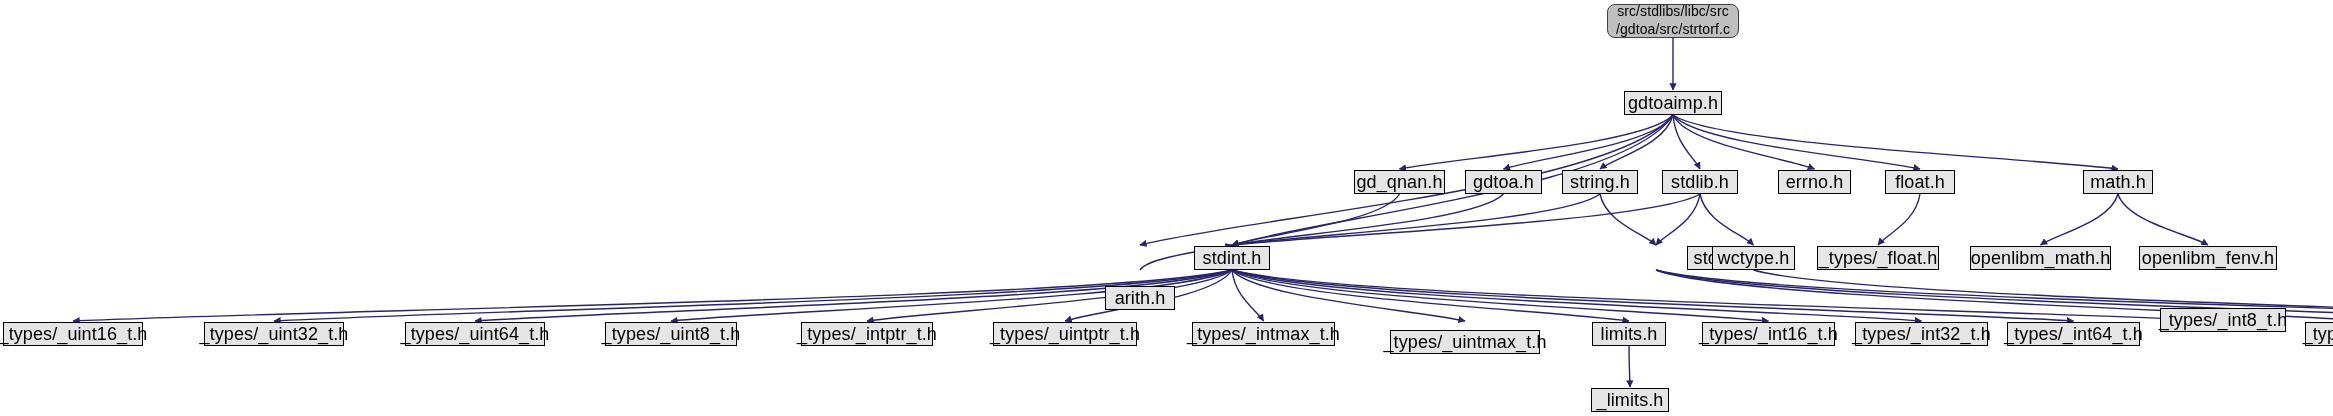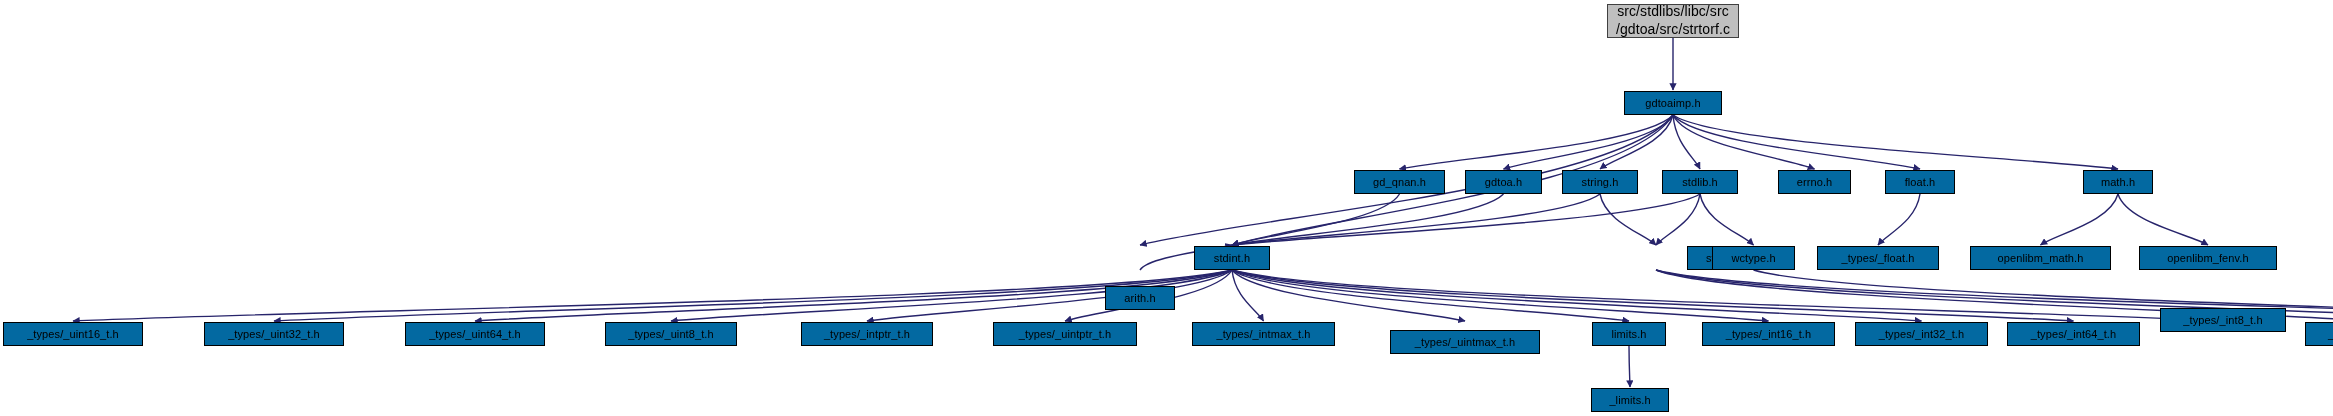--- a/index.html
+++ b/index.html
@@ -20,23 +20,23 @@
     left: 0;
     top: 0;
     width: 2333px;
     height: 416px;
     pointer-events: none;
   }
   .node {
     position: absolute;
     box-sizing: border-box;
     border: 1px solid #000000;
-    background: #0369a1;
+    background: #e5e5e5;
     color: #000000;
-    font-size: 11px;
+    font-size: 18px;
     line-height: 1.12;
     display: flex;
     align-items: center;
     justify-content: center;
     text-align: center;
     white-space: pre;
     letter-spacing: 0.1px;
     z-index: 2;
   }
   .node.root {
@@ -89,21 +89,21 @@
       <path d="M1232,270 C1215.3,298.05 1101.74,309.78 1065,321" fill="none" stroke="#27246b" stroke-width="1.4" marker-end="url(#arrow)"></path>
       <path d="M1232,270 C1235.15,298.05 1256.57,309.78 1263.5,321" fill="none" stroke="#27246b" stroke-width="1.4" marker-end="url(#arrow)"></path>
       <path d="M1232,270 C1255.3,298.05 1413.74,309.78 1465,321" fill="none" stroke="#27246b" stroke-width="1.4" marker-end="url(#arrow)"></path>
       <path d="M1232,270 C1271.7,298.05 1541.66,309.78 1629,321" fill="none" stroke="#27246b" stroke-width="1.4" marker-end="url(#arrow)"></path>
       <path d="M1232,270 C1285.65,298.05 1650.47,309.78 1768.5,321" fill="none" stroke="#27246b" stroke-width="1.4" marker-end="url(#arrow)"></path>
       <path d="M1232,270 C1300.95,298.05 1769.81,309.78 1921.5,321" fill="none" stroke="#27246b" stroke-width="1.4" marker-end="url(#arrow)"></path>
       <path d="M1232,270 C1316.15,298.05 1888.37,309.78 2073.5,321" fill="none" stroke="#27246b" stroke-width="1.4" marker-end="url(#arrow)"></path>
       <path d="M1232,270 C1331.1,298.05 2004.98,309.78 2223,321" fill="none" stroke="#27246b" stroke-width="1.4" marker-end="url(#arrow)"></path>
       <path d="M1629,346 C1629.1,368.55 1629.78,377.98 1630,387" fill="none" stroke="#27246b" stroke-width="1.4" marker-end="url(#arrow)"></path>
     </svg>
-<div class="node root" style="left: 1607px; top: 4px; width: 132px; height: 34px;">src/stdlibs/libc/src
+<div class="node root" style="left: 1607px; top: 4px; width: 132px; height: 34px; border-radius: 8px;">src/stdlibs/libc/src
 /gdtoa/src/strtorf.c</div>
     <div class="node" style="left: 1624px; top: 91px; width: 98px; height: 24px;">gdtoaimp.h</div>
     <div class="node" style="left: 1354px; top: 170px; width: 91px; height: 24px;">gd_qnan.h</div>
     <div class="node" style="left: 1465px; top: 170px; width: 77px; height: 24px;">gdtoa.h</div>
     <div class="node" style="left: 1562px; top: 170px; width: 76px; height: 24px;">string.h</div>
     <div class="node" style="left: 1662px; top: 170px; width: 76px; height: 24px;">stdlib.h</div>
     <div class="node" style="left: 1778px; top: 170px; width: 73px; height: 24px;">errno.h</div>
     <div class="node" style="left: 1885px; top: 170px; width: 70px; height: 24px;">float.h</div>
     <div class="node" style="left: 2083px; top: 170px; width: 70px; height: 24px;">math.h</div>
     <div class="node" style="left: 1105px; top: 246px; width: 70px; height: 24px; margin-top: 40px;">arith.h</div>

